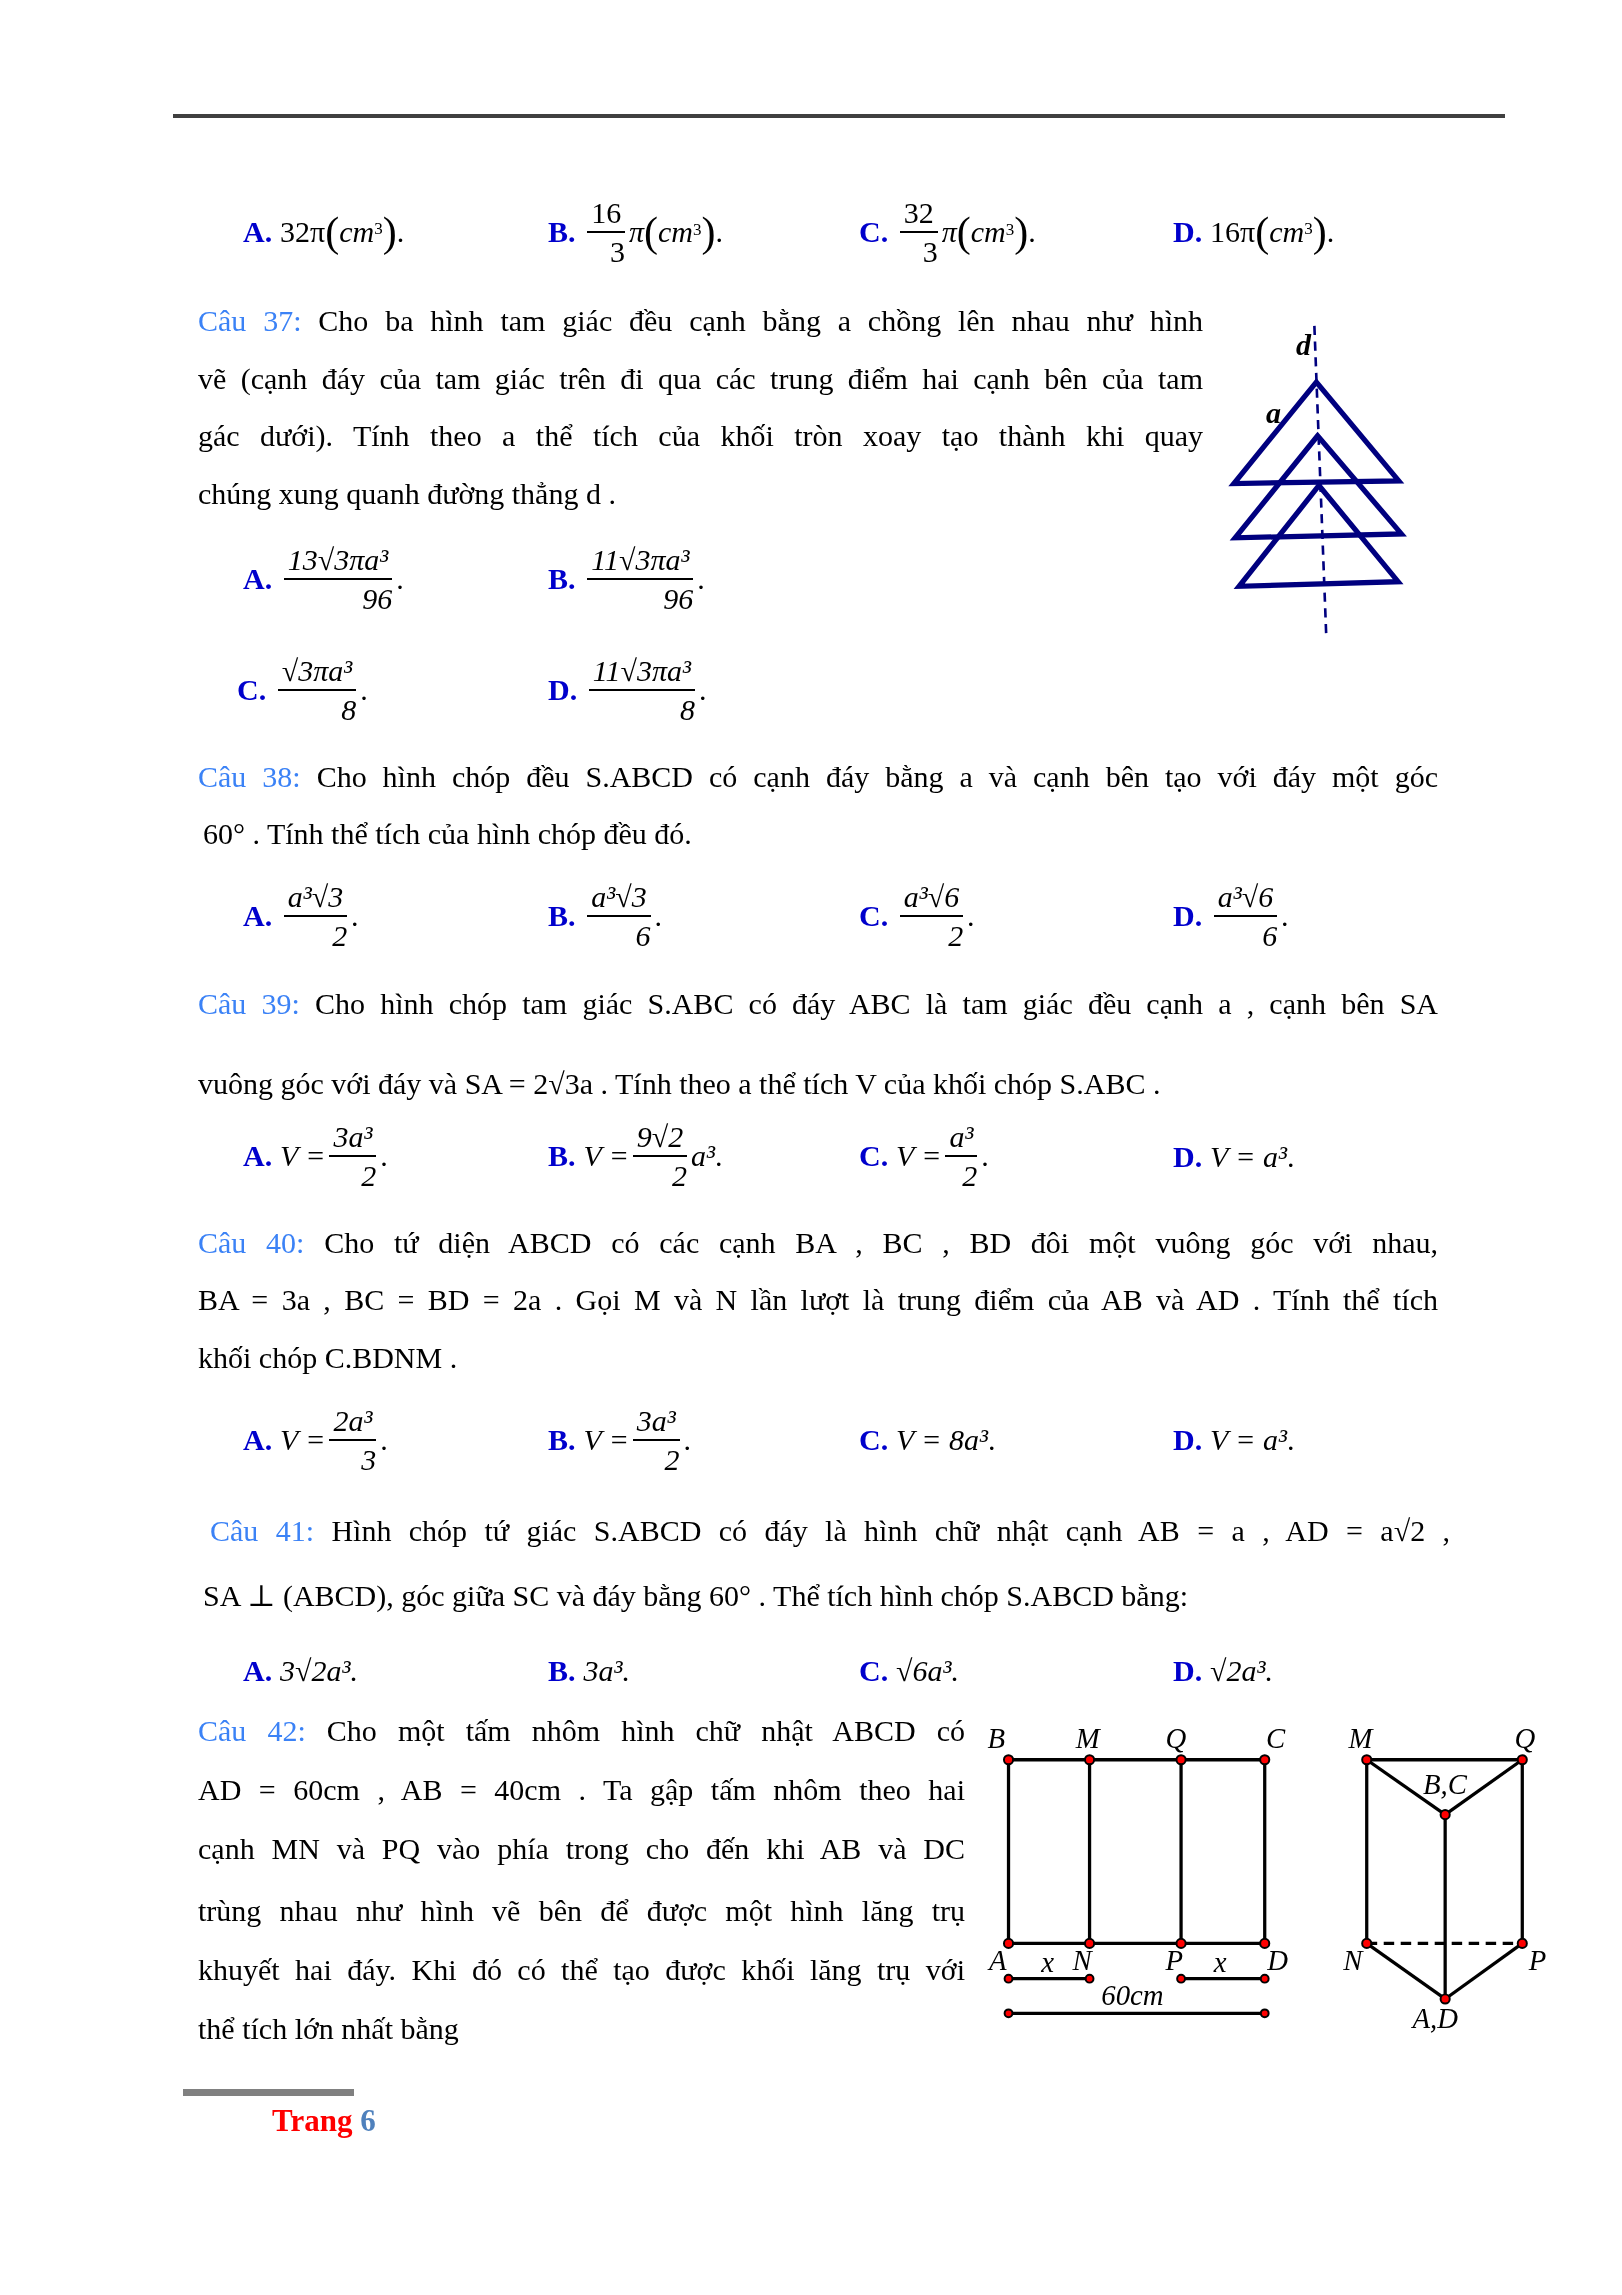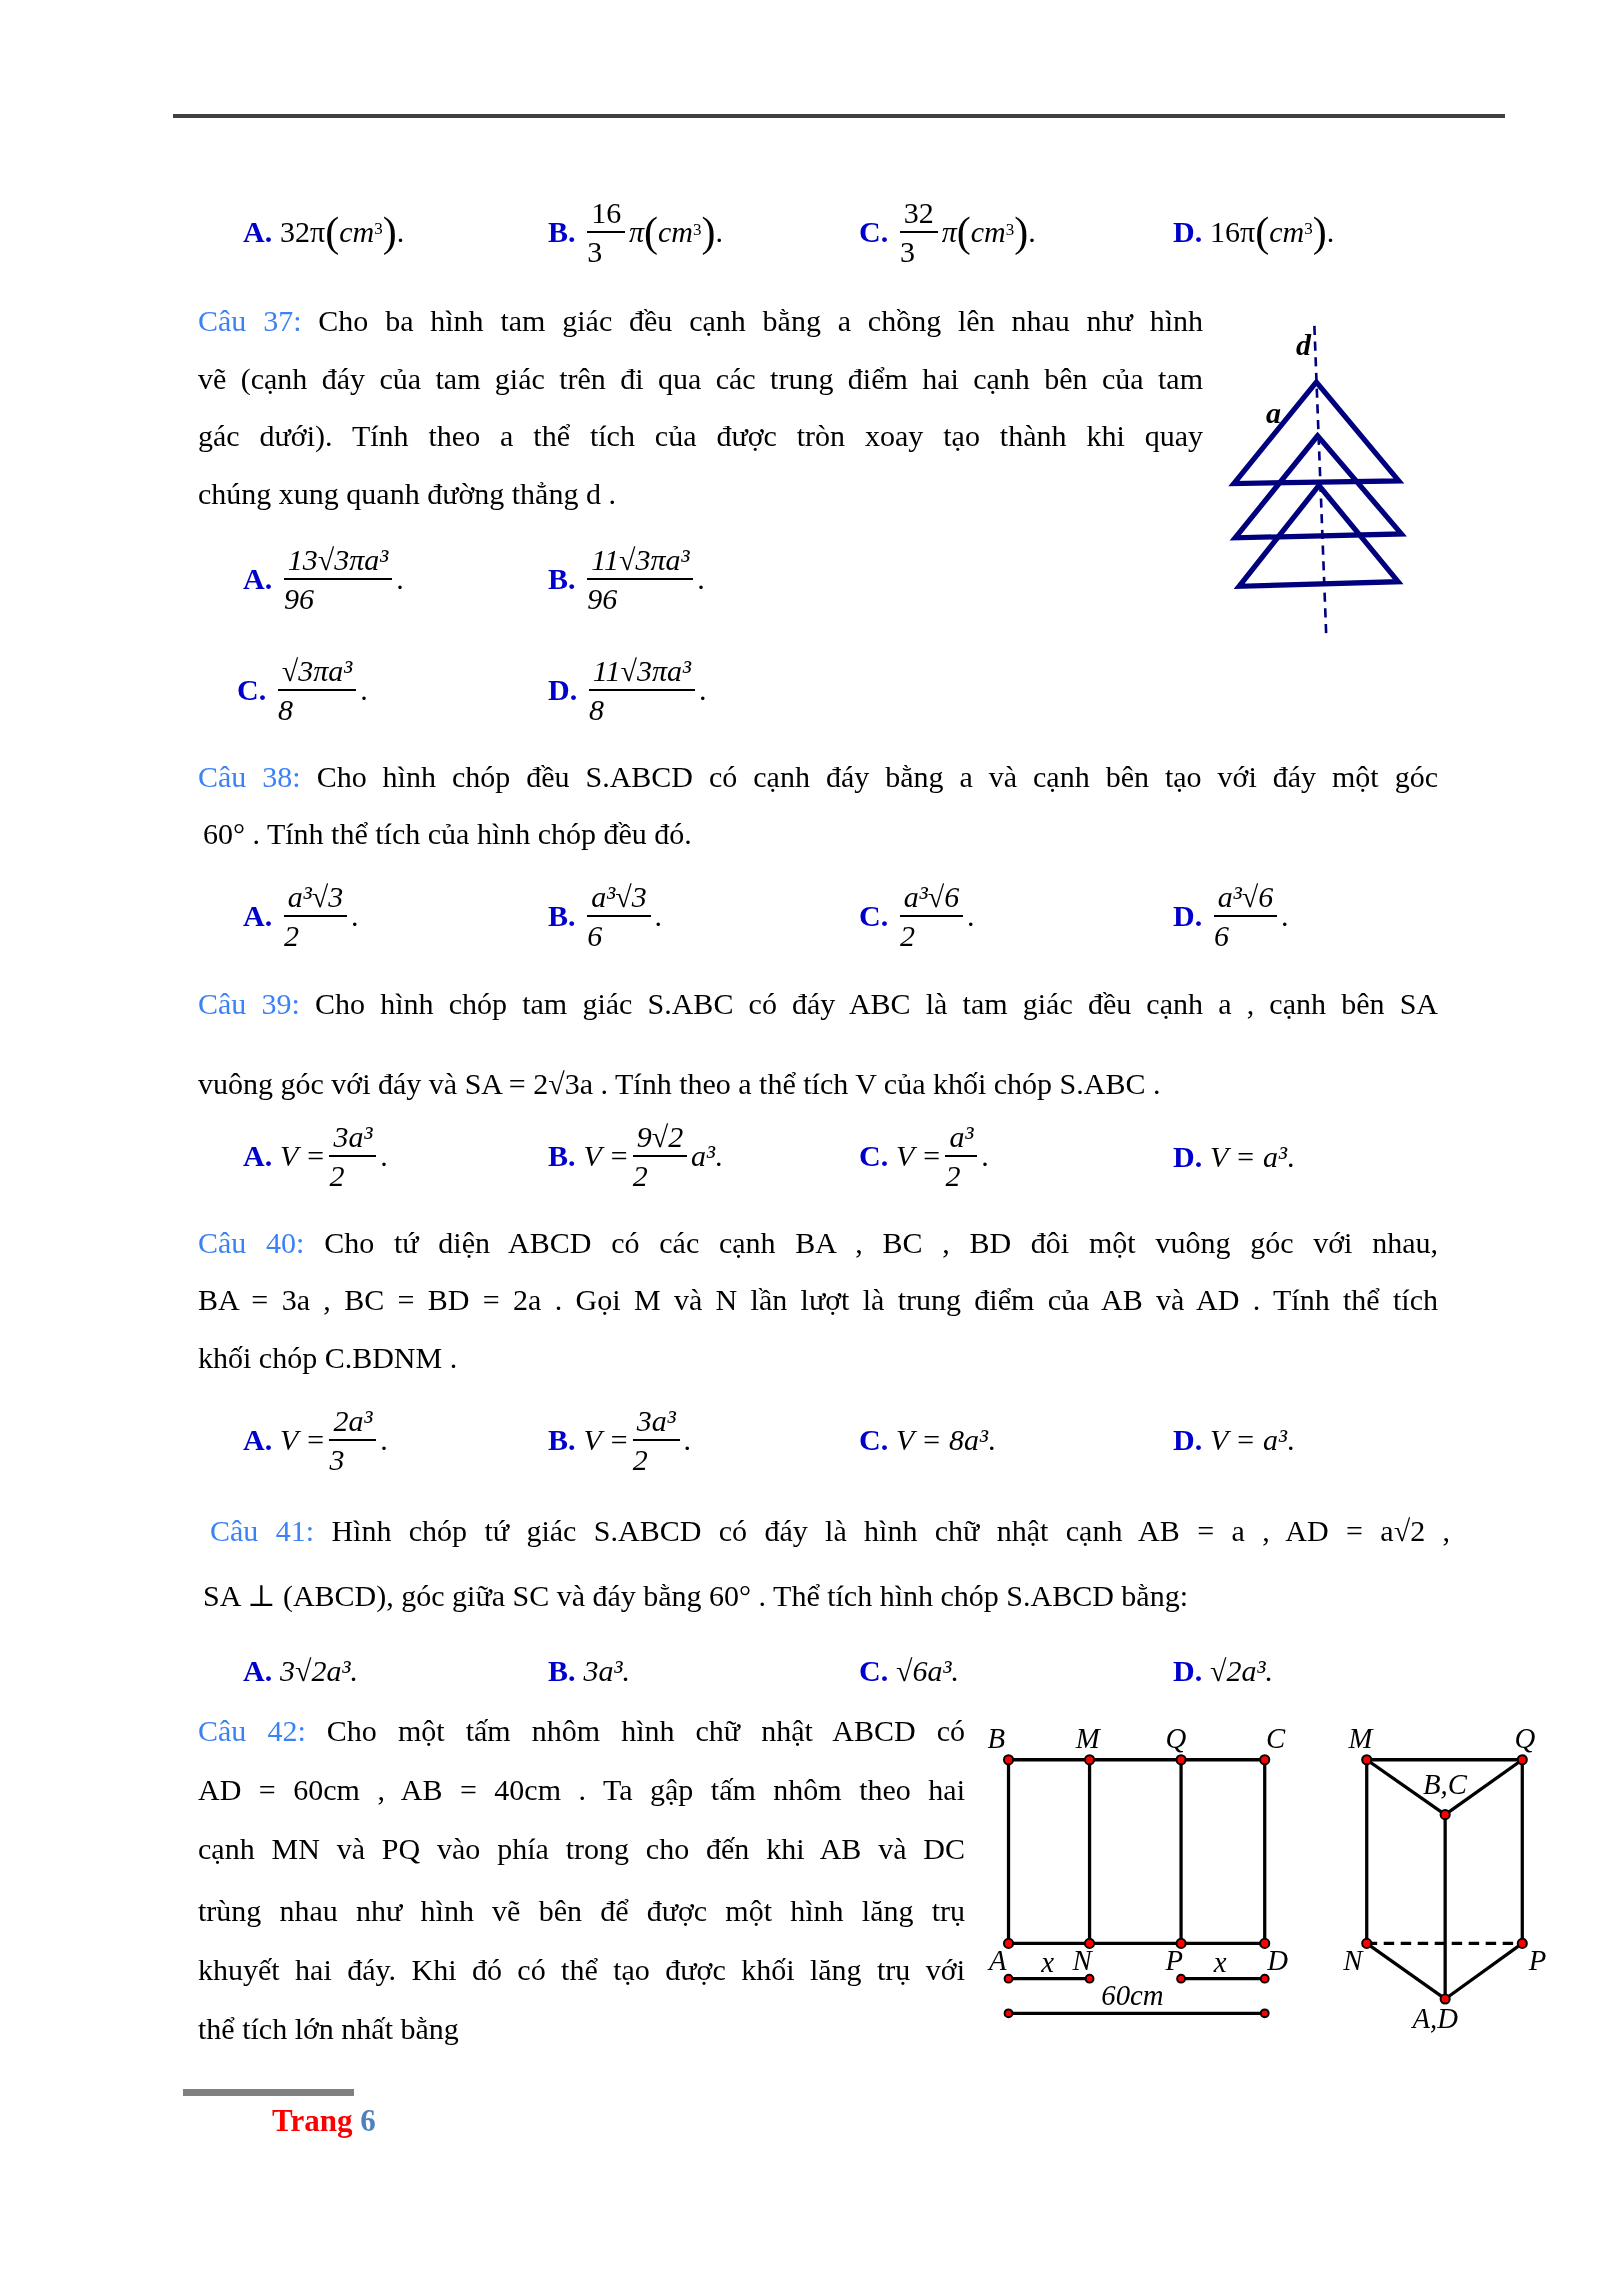--- a/index.html
+++ b/index.html
@@ -5,21 +5,21 @@
   html, body { margin:0; padding:0; background:#ffffff; }
   body { width:1623px; height:2295px; position:relative; overflow:hidden;
          font-family:"Liberation Serif", "DejaVu Serif", serif; color:#000; }
   .abs { position:absolute; }
   .hdr-line { left:173px; top:114px; width:1332px; height:3.9px; background:#404040; }
   .line { position:absolute; font-size:30px; line-height:37px; white-space:nowrap; }
   .just { text-align:justify; text-align-last:justify; }
   .q-label { color:#3b82f6; font-weight:normal; }
   .opt-label { color:#0000cc; font-weight:bold; }
   .m { font-style:italic; }
-  .frac { display:inline-flex; flex-direction:column; align-items:flex-start; vertical-align:middle; margin:0 3.9px; }
+  .frac { display:inline-flex; flex-direction:column; align-items:flex-end; vertical-align:middle; margin:0 3.9px; }
   .frac .num { padding:0 3.9px 1.3px 3.9px; border-bottom:2.6px solid #000; line-height:34px; }
   .frac .den { padding-top:1.3px; line-height:34px; }
   .sup { font-size:17px; vertical-align:super; position:relative; top:-2.6px; }
   .paren { font-size:42px; font-weight:100; vertical-align:-3.9px; }
   .opt { position:absolute; font-size:30px; white-space:nowrap; display:flex; align-items:center; }
   .opt .opt-label { margin-right:7.9px; }
   .footer-line { left:183px; top:2089px; width:171px; height:6.5px; background:#808080; }
   .footer { left:226px; top:2103px; font-size:31px; font-weight:bold; }
   .footer .word { color:#ff0000;margin-left:46px; }
   .footer .num { color:#4f81bd; }
@@ -76,21 +76,21 @@
       <span>.</span>
   </div>
 </div>
 
 <div>
   <div class="line just" style="left:198px; top:302px; width:1005px;">
     <span class="q-label">Câu 37:</span>
     <span>Cho ba hình tam giác đều cạnh bằng a chồng lên nhau như hình</span>
   </div>
   <div class="line just" style="left:198px; top:360px; width:1005px;">vẽ (cạnh đáy của tam giác trên đi qua các trung điểm hai cạnh bên của tam</div>
-  <div class="line just" style="left:198px; top:417px; width:1005px;">gác dưới). Tính theo a thể tích của được tròn xoay tạo thành khi quay</div>
+  <div class="line just" style="left:198px; top:417px; width:1005px;">gác dưới). Tính theo a thể tích của khối tròn xoay tạo thành khi quay</div>
   <div class="line" style="left:198px; top:475px;">chúng xung quanh đường thẳng d .</div>
 
   <svg class="abs" style="left:1211px; top:314px;" width="229" height="360" viewBox="0 0 350 550">
     <line x1="158" y1="18" x2="176" y2="488" stroke="#00007f" stroke-width="4" stroke-dasharray="14,10"></line>
     <polygon points="161,104 35,259 287,255" fill="none" stroke="#00007f" stroke-width="8" stroke-linejoin="miter"></polygon>
     <polygon points="163,186 37,342 291,336" fill="none" stroke="#00007f" stroke-width="8"></polygon>
     <polygon points="165,262 43,416 286,409" fill="none" stroke="#00007f" stroke-width="8"></polygon>
     <text x="130" y="62" font-size="46" font-weight="bold" fill="#000">d</text>
     <text x="84" y="166" font-size="46" font-weight="bold" fill="#000">a</text>
   </svg>

